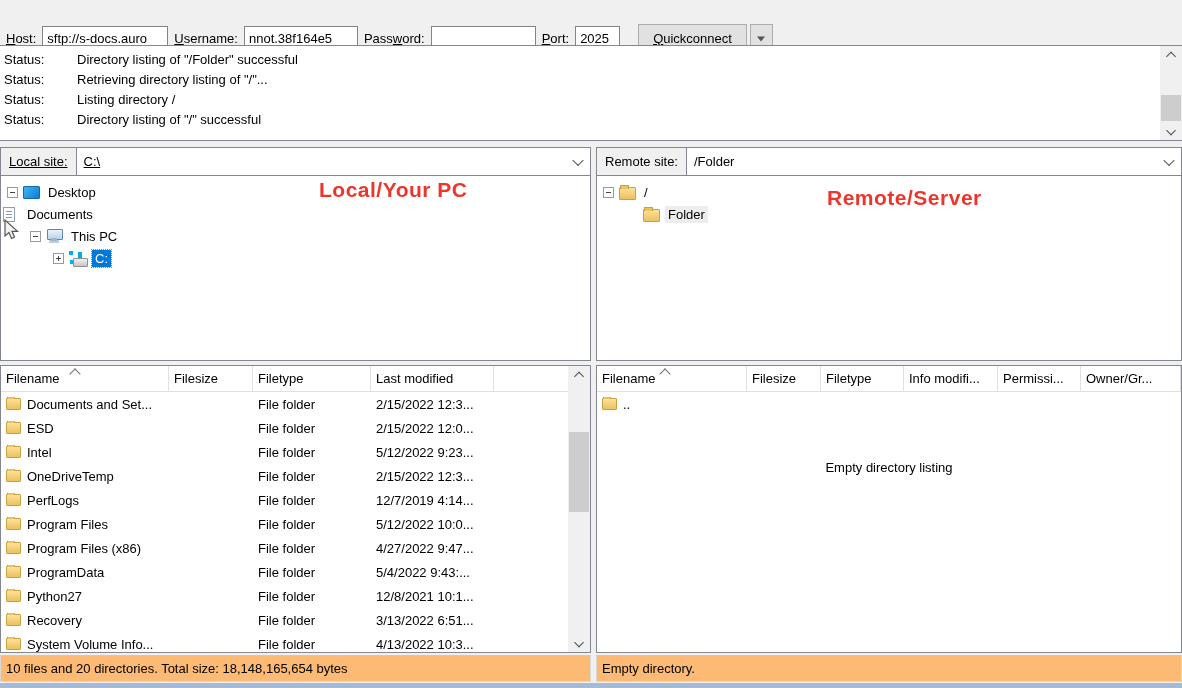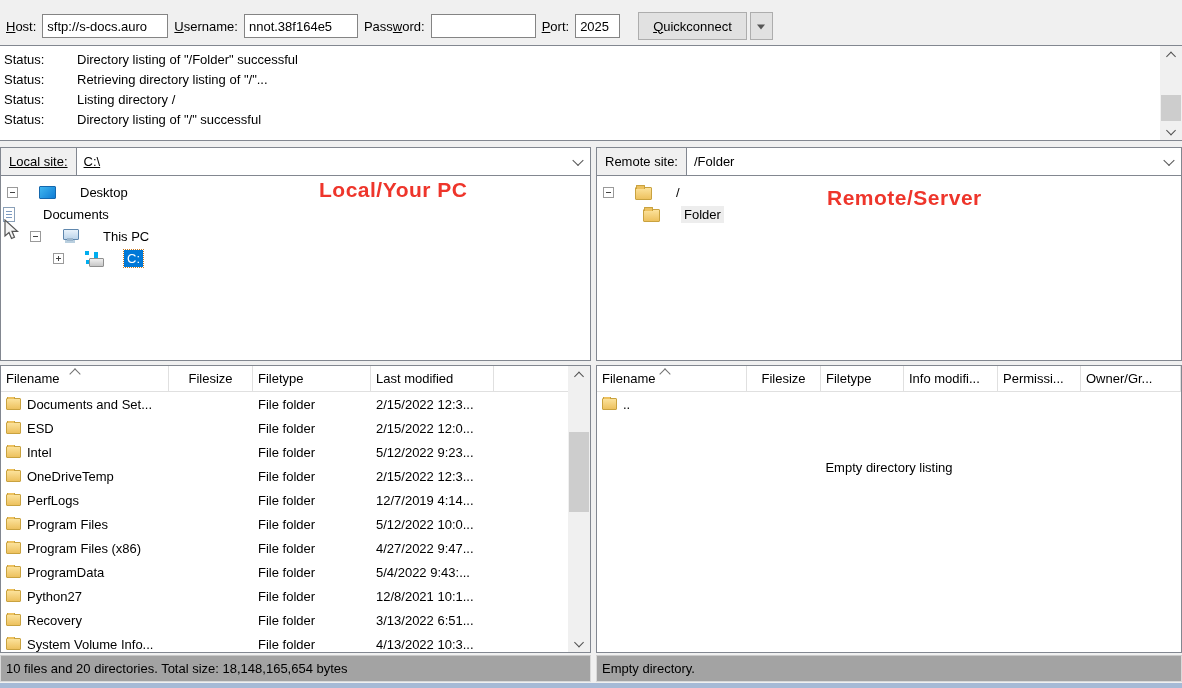--- a/index.html
+++ b/index.html
@@ -1,21 +1,21 @@
 <!DOCTYPE html>
 <html><head>
 <meta charset="utf-8">
 <style>
   * { margin:0; padding:0; box-sizing:border-box; }
   html,body { width:1182px; height:688px; overflow:hidden; }
   body { font-family:"Liberation Sans", sans-serif; font-size:13px; color:#000; background:#f0f0f0; }
   .window { position:relative; width:1182px; height:688px; background:#f0f0f0; }
 
   
-  .qcbar { position:absolute; left:0; top:4px; width:1182px; height:45px; background:#f0f0f0; display:flex; align-items:center; border-bottom:1px solid #e3e3e3; }
+  .qcbar { position:absolute; left:0; top:16px; width:1182px; height:45px; background:#f0f0f0; display:flex; align-items:center; border-bottom:1px solid #e3e3e3; }
   .qcbar label { margin-left:6px; margin-right:6px; white-space:nowrap; }
   .u { text-decoration:underline; }
   .txt { height:24px; border:1px solid #848484; background:#fff; padding:0 4px; font-family:"Liberation Sans",sans-serif; font-size:13px; color:#000; }
   .w-host { width:126px; }
   .w-user { width:114px; }
   .w-pass { width:105px; }
   .w-port { width:45px; margin-right:18px; }
   .qc-btn { height:28px; padding:0 14px; background:#e1e1e1; border:1px solid #adadad; font-family:"Liberation Sans",sans-serif; font-size:13px; }
   .qc-drop { width:23px; height:28px; background:#e1e1e1; border:1px solid #adadad; margin-left:3px; position:relative; }
   .tri-down { position:absolute; left:50%; top:50%; transform:translate(-50%,-30%); width:0; height:0; border-left:4px solid transparent; border-right:4px solid transparent; border-top:5px solid #555; }
@@ -35,21 +35,21 @@
   .sb-thumb { position:absolute; left:1px; width:20px; background:#cdcdcd; }
 
   
   .pane { position:absolute; background:#fff; border:1px solid #828790; }
   .sitebar { position:absolute; height:29px; display:flex; align-items:stretch; background:#fff; border:1px solid #828790; }
   .site-label { background:#f0f0f0; border-right:1px solid #828790; display:flex; align-items:center; padding:0 8px; white-space:nowrap; }
   .site-combo { flex:1; display:flex; align-items:center; padding-left:7px; position:relative; background:#fff; }
   .combo-chev { position:absolute; right:8px; top:50%; width:8px; height:8px; border-left:1.4px solid #555; border-top:1.4px solid #555; transform:translateY(-70%) rotate(225deg); }
 
   .tree { position:relative; width:100%; height:100%; padding-top:5px; }
-  .trow { height:22px; display:flex; align-items:center;gap:16px; }
+  .trow { height:22px; display:flex; align-items:center; }
   .expander { width:11px; height:11px; border:1px solid #9a9a9a; background:#fff; position:relative; flex:none; margin-right:5px; }
   .expander::before { content:""; position:absolute; left:2px; top:4px; width:5px; height:1px; background:#444; }
   .expander.plus::after { content:""; position:absolute; left:4px; top:2px; width:1px; height:5px; background:#444; }
   .tlabel { margin-left:5px; padding:1px 3px; white-space:nowrap; }
   .tlabel.sel { background:#0078d7; color:#fff; outline:1px dotted #c8781e; }
   .tlabel.inactive-sel { background:#ededed; }
 
   
   .ic { flex:none; position:relative; }
   .ic-desktop { width:17px; height:13px; background:linear-gradient(135deg,#3fb6f0,#0f7cd4); border:1px solid #1467ad; border-radius:1px; }
@@ -66,37 +66,37 @@
   .ic-folder { width:17px; height:13px; background:linear-gradient(#fce29b,#edc15e); border:1px solid #c9a23f; border-radius:1px; margin-top:2px; }
   .ic-folder::before { content:""; position:absolute; left:0; top:-3px; width:7px; height:3px; background:#edc15e; border:1px solid #c9a23f; border-bottom:none; border-radius:1px 1px 0 0; }
 
   
   .annot { position:absolute; font-size:21px; font-weight:800; letter-spacing:0.5px; color:#ee352b; white-space:nowrap;
     text-shadow:-2px 0 0 #fff, 2px 0 0 #fff, 0 -2px 0 #fff, 0 2px 0 #fff, -1.6px -1.6px 0 #fff, 1.6px -1.6px 0 #fff, -1.6px 1.6px 0 #fff, 1.6px 1.6px 0 #fff; }
 
   
   .lheader { display:flex; height:26px; border-bottom:1px solid #e0e0e0; background:#fff; position:relative; }
   .hcell { border-right:1px solid #e0e0e0; padding:5px 5px 0 5px; white-space:nowrap; overflow:hidden; flex:none; }
-  .hcell.right { text-align:center; }
+  .hcell.right { text-align:left; }
   .sort-caret { position:absolute; width:8px; height:8px; border-left:1.4px solid #707070; border-top:1.4px solid #707070; transform:rotate(45deg); top:4px; }
   .frow { display:flex; height:24px; align-items:center; }
   .fcell { padding:0 5px; white-space:nowrap; overflow:hidden; flex:none; }
   .fcell.right { text-align:right; }
   .name-wrap { display:flex; align-items:center; gap:6px; }
   .li-folder { width:15px; height:12px; background:linear-gradient(#fce29b,#edc15e); border:1px solid #c9a23f; border-radius:1px; position:relative; flex:none; }
   .li-folder::before { content:""; position:absolute; left:0; top:-3px; width:6px; height:2px; background:#edc15e; border:1px solid #c9a23f; border-bottom:none; }
   .empty-note { position:absolute; left:0; right:0; text-align:center; top:68px; }
 
   
   .c-name { width:168px; } .c-size { width:84px; } .c-type { width:118px; } .c-mod { width:123px; }
   
   .r-name { width:150px; } .r-size { width:74px; } .r-type { width:83px; } .r-mod { width:94px; } .r-perm { width:83px; } .r-own { width:100px; }
 
   
-  .statusbar { position:absolute; top:655px; height:27px; background:#a3a3a3; border:1px solid #d9d9d9; border-top:1px solid #c9c9c9; display:flex; align-items:center; padding-left:5px; }
+  .statusbar { position:absolute; top:655px; height:27px; background:#fdba74; border:1px solid #d9d9d9; border-top:1px solid #c9c9c9; display:flex; align-items:center; padding-left:5px; }
   .bottom-strip { position:absolute; left:0; top:683px; width:1182px; height:5px; background:#a6bad6; }
 
   .cursor { position:absolute; left:4px; top:219px; z-index:50; }
 </style>
 </head>
 <body>
 
 <div class="window">
 
   <div class="qcbar">

